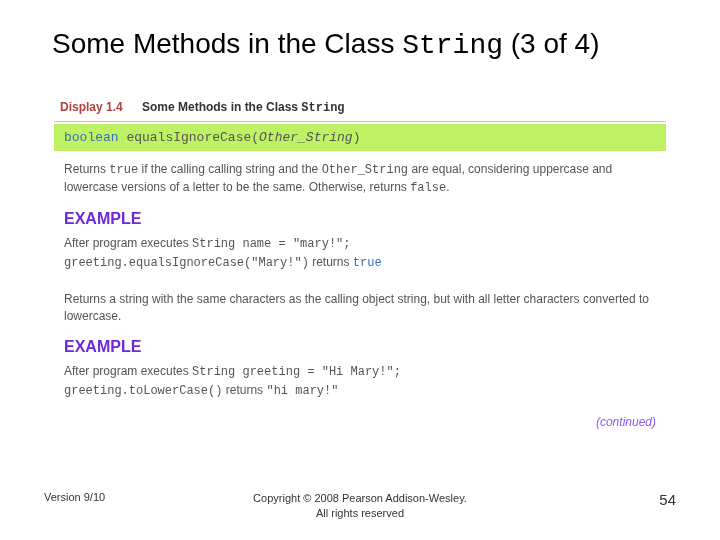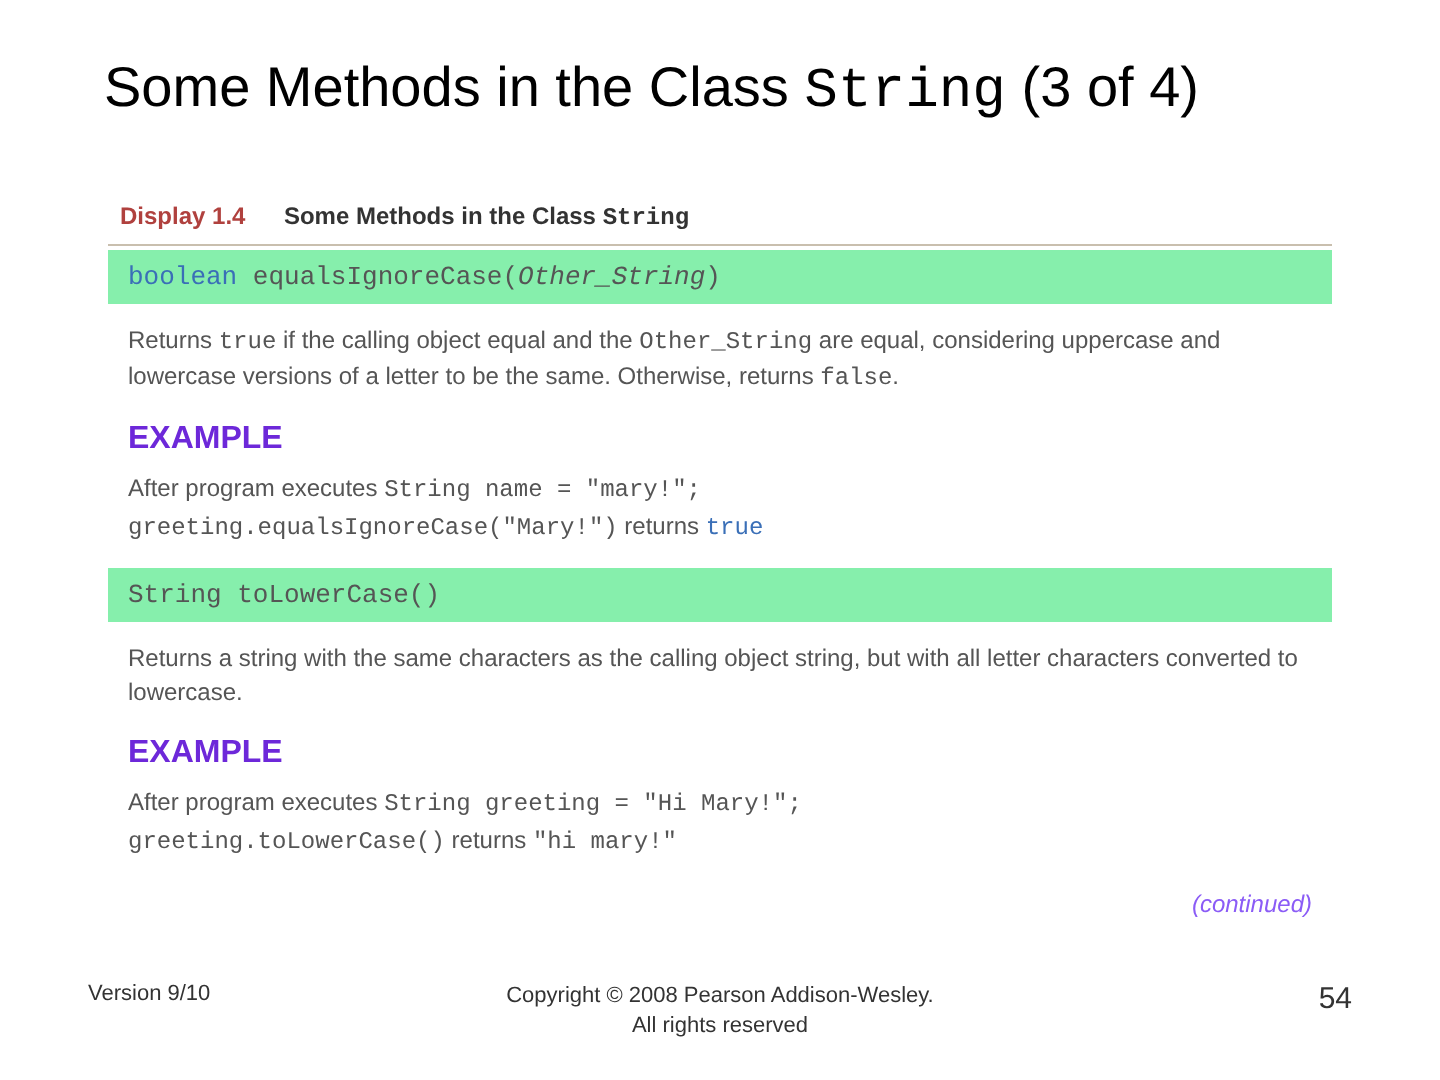--- a/index.html
+++ b/index.html
@@ -41,21 +41,21 @@
     font-size: 12px;
     margin-left: 16px;
   }
   .display-header .title .mono { font-family: 'Courier New', monospace; font-weight: bold; }
   hr.sep {
     border: none;
     border-top: 1px solid #c9bfae;
     margin: 0 0 2px 0;
   }
   .sig-row {
-    background: #86efac;
+    background: #bef264;
     padding: 6px 10px;
     font-family: 'Courier New', monospace;
     font-size: 13px;
     color: #555;
     margin-bottom: 2px;
   }
   .sig-row .kw { color: #3a6fb7; }
   .desc {
     font-family: Verdana, Geneva, sans-serif;
     font-size: 12px;
@@ -116,32 +116,29 @@
       <span>Some Methods in the Class </span><span class="mono">String</span>
     </span>
   </div>
   <hr class="sep">
 
   <div class="sig-row">
     <span class="kw">boolean</span><span> equalsIgnoreCase(</span><i>Other_String</i><span>)</span>
   </div>
 
   <div class="desc">
-    <span>Returns </span><span class="mono">true</span><span> if the calling object equal and the </span><span class="mono">Other_String</span><span> are equal, considering uppercase and lowercase versions of a letter to be the same. Otherwise, returns </span><span class="mono">false</span><span>.</span>
+    <span>Returns </span><span class="mono">true</span><span> if the calling calling string and the </span><span class="mono">Other_String</span><span> are equal, considering uppercase and lowercase versions of a letter to be the same. Otherwise, returns </span><span class="mono">false</span><span>.</span>
   </div>
 
   <div class="example-label">EXAMPLE</div>
   <div class="example-body">
     <span>After program executes </span><span class="mono">String name = "mary!";</span><br>
     <span class="mono">greeting.equalsIgnoreCase("Mary!")</span><span> returns </span><span class="kw">true</span>
   </div>
 
-  <div class="sig-row">
-    <span>String toLowerCase()</span>
-  </div>
 
   <div class="desc">Returns a string with the same characters as the calling object string, but with all letter characters converted to lowercase.</div>
 
   <div class="example-label">EXAMPLE</div>
   <div class="example-body">
     <span>After program executes </span><span class="mono">String greeting = "Hi Mary!";</span><br>
     <span class="mono">greeting.toLowerCase()</span><span> returns </span><span class="mono">"hi mary!"</span>
   </div>
 
   <div class="continued">(continued)</div>

